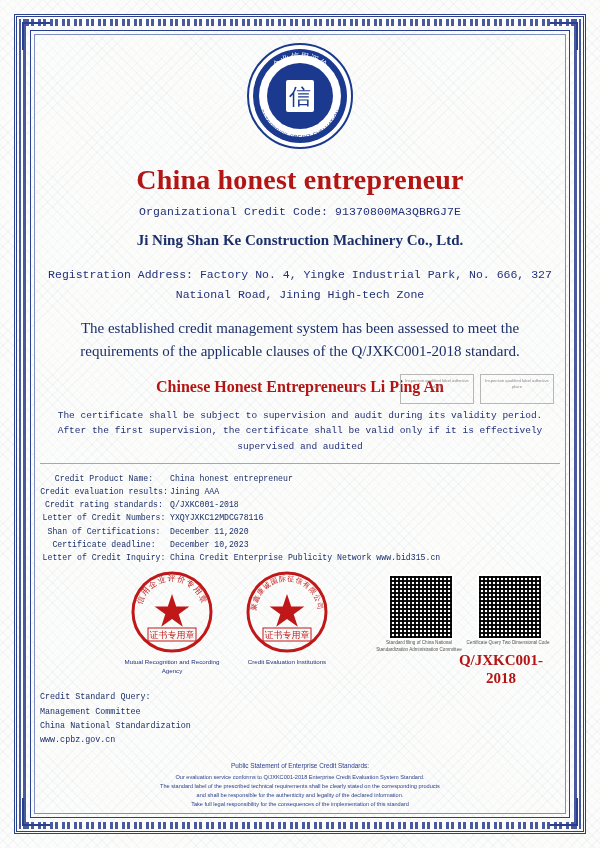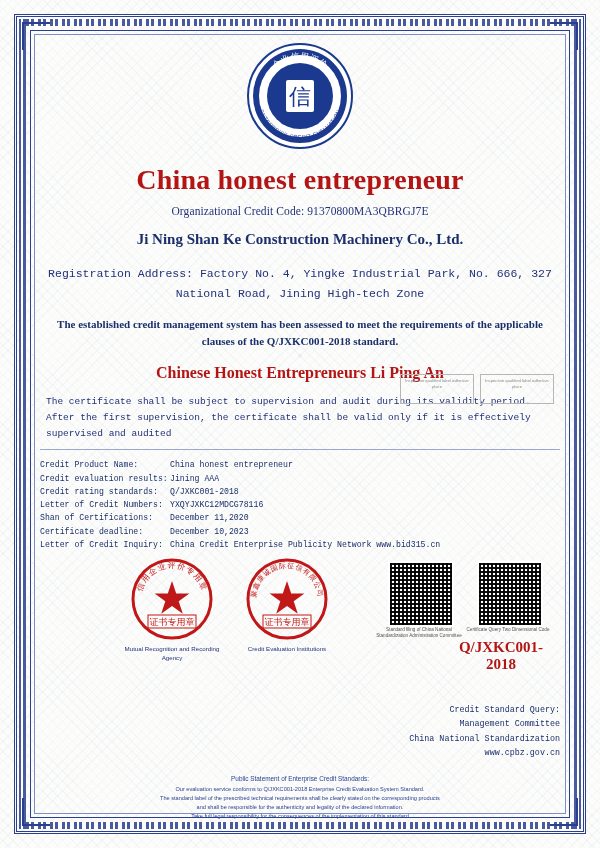--- a/index.html
+++ b/index.html
@@ -70,48 +70,48 @@
     text-align:center;
     color:#b31515;
     font-size:28px;
     margin:14px 0 2px 0;
     font-weight:bold;
     letter-spacing:.2px;
     font-family:"Liberation Serif", serif;
   }
   .org-code{
     text-align:center;font-size:11.5px;color:#22317a;margin:9px 0 0 0;
-    font-family:Liberation Serif, serif;letter-spacing:.1px;
+    font-family:Liberation Mono, monospace;letter-spacing:.1px;
   }
   .company{
     text-align:center;font-size:15px;font-weight:bold;color:#1b2f6b;margin:14px 0 16px 0;
   }
   .addr{
     text-align:center;font-size:11.5px;color:#22317a;margin:14px 0 12px 0;line-height:1.7;
     font-family:"Liberation Mono", monospace;
   }
   .statement{
-    text-align:center;font-size:11px;color:#1b2f6b;margin:13px 0 0 0;line-height:1.55;
-    font-family:"Liberation Serif", serif;font-weight:bold;
+    text-align:center;font-size:15px;color:#1b2f6b;margin:13px 0 0 0;line-height:1.55;
+    font-family:"Liberation Serif", serif;font-weight:normal;
   }
   h2.subtitle{
     text-align:center;color:#b31515;font-size:16px;margin:14px 0 0 0;font-weight:bold;
   }
   .supervision{
-    text-align:left;font-size:9.5px;color:#22317a;margin:12px 6px 0 6px;line-height:1.65;
+    text-align:center;font-size:9.5px;color:#22317a;margin:12px 6px 0 6px;line-height:1.65;
     font-family:"Liberation Mono", monospace;
   }
   .divider{height:1px;background:#9aa8d0;margin:8px 0 0 0;}
 
   table.details{
     width:100%;border-collapse:collapse;margin-top:8px;
     font-size:8.2px;color:#1b2f6b;font-family:"Liberation Mono", monospace;
   }
   table.details td{padding:1.1px 0;vertical-align:top;line-height:1.35;}
-  table.details td.k{width:128px;white-space:nowrap;}
+  table.details td.k{width:128px;white-space:nowrap;text-align:center;}
   table.details td.v{padding-left:2px;}
 
   
   .stampbox-wrap{position:absolute;right:6px;top:332px;display:flex;gap:6px;}
   .stampbox{
     width:74px;height:30px;border:1px solid #b7b7b7;color:#8b8b8b;
     font-size:4.2px;text-align:center;line-height:1.35;padding-top:3px;box-sizing:border-box;
     font-family:"Liberation Sans", sans-serif;
   }
 
@@ -138,21 +138,21 @@
   .qr-cap{position:absolute;top:70px;width:86px;text-align:center;font-size:4.6px;color:#555;line-height:1.4;font-family:"Liberation Sans", sans-serif;}
   .qc1{left:336px;}
   .qc2{left:425px;}
 
   .certno{
     position:absolute;right:4px;top:82px;color:#b31515;font-size:15px;font-weight:bold;
     text-align:center;line-height:1.15;width:110px;
   }
 
   .query{
-    text-align:right;font-size:8.4px;color:#1b2f6b;line-height:1.7;margin-top:26px;
+    text-align:left;font-size:8.4px;color:#1b2f6b;line-height:1.7;
     font-family:"Liberation Mono", monospace;
   }
 
   .public-statement{
     margin-top:14px;text-align:center;font-size:5.6px;color:#2a3f8f;line-height:1.6;
     font-family:"Liberation Sans", sans-serif;
   }
   .public-statement .ps-title{font-size:6.4px;margin-bottom:1px;}
 </style>
 </head>

